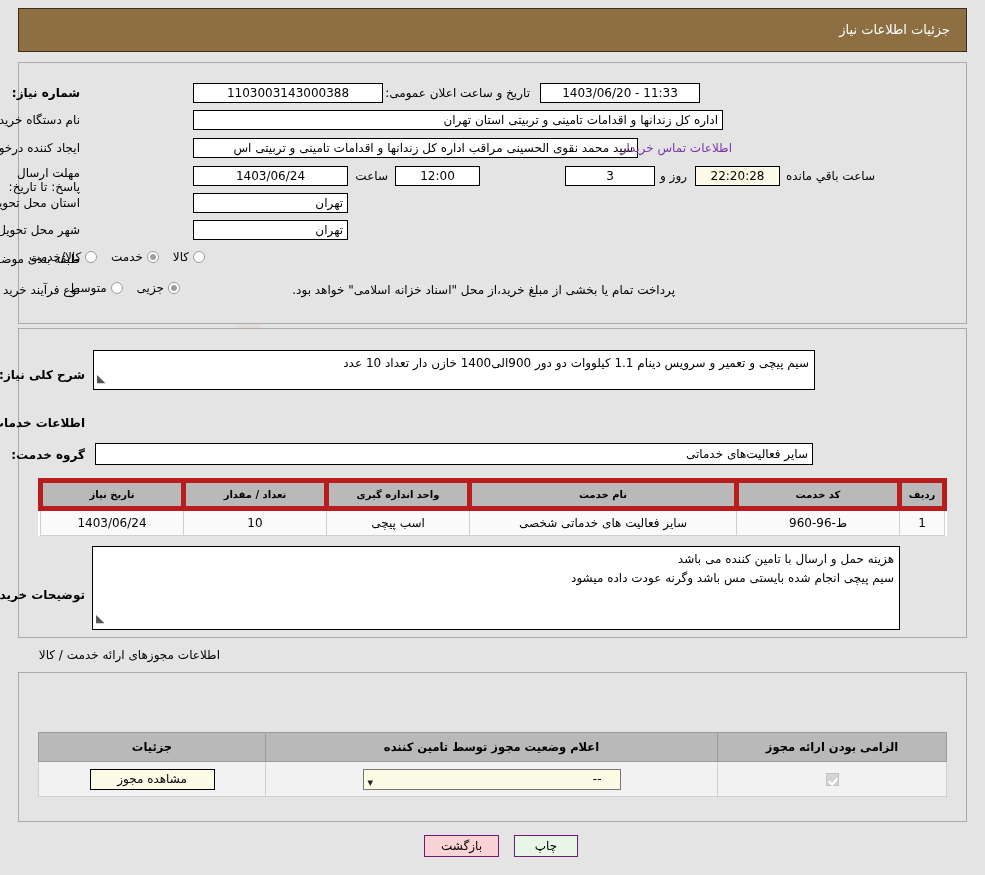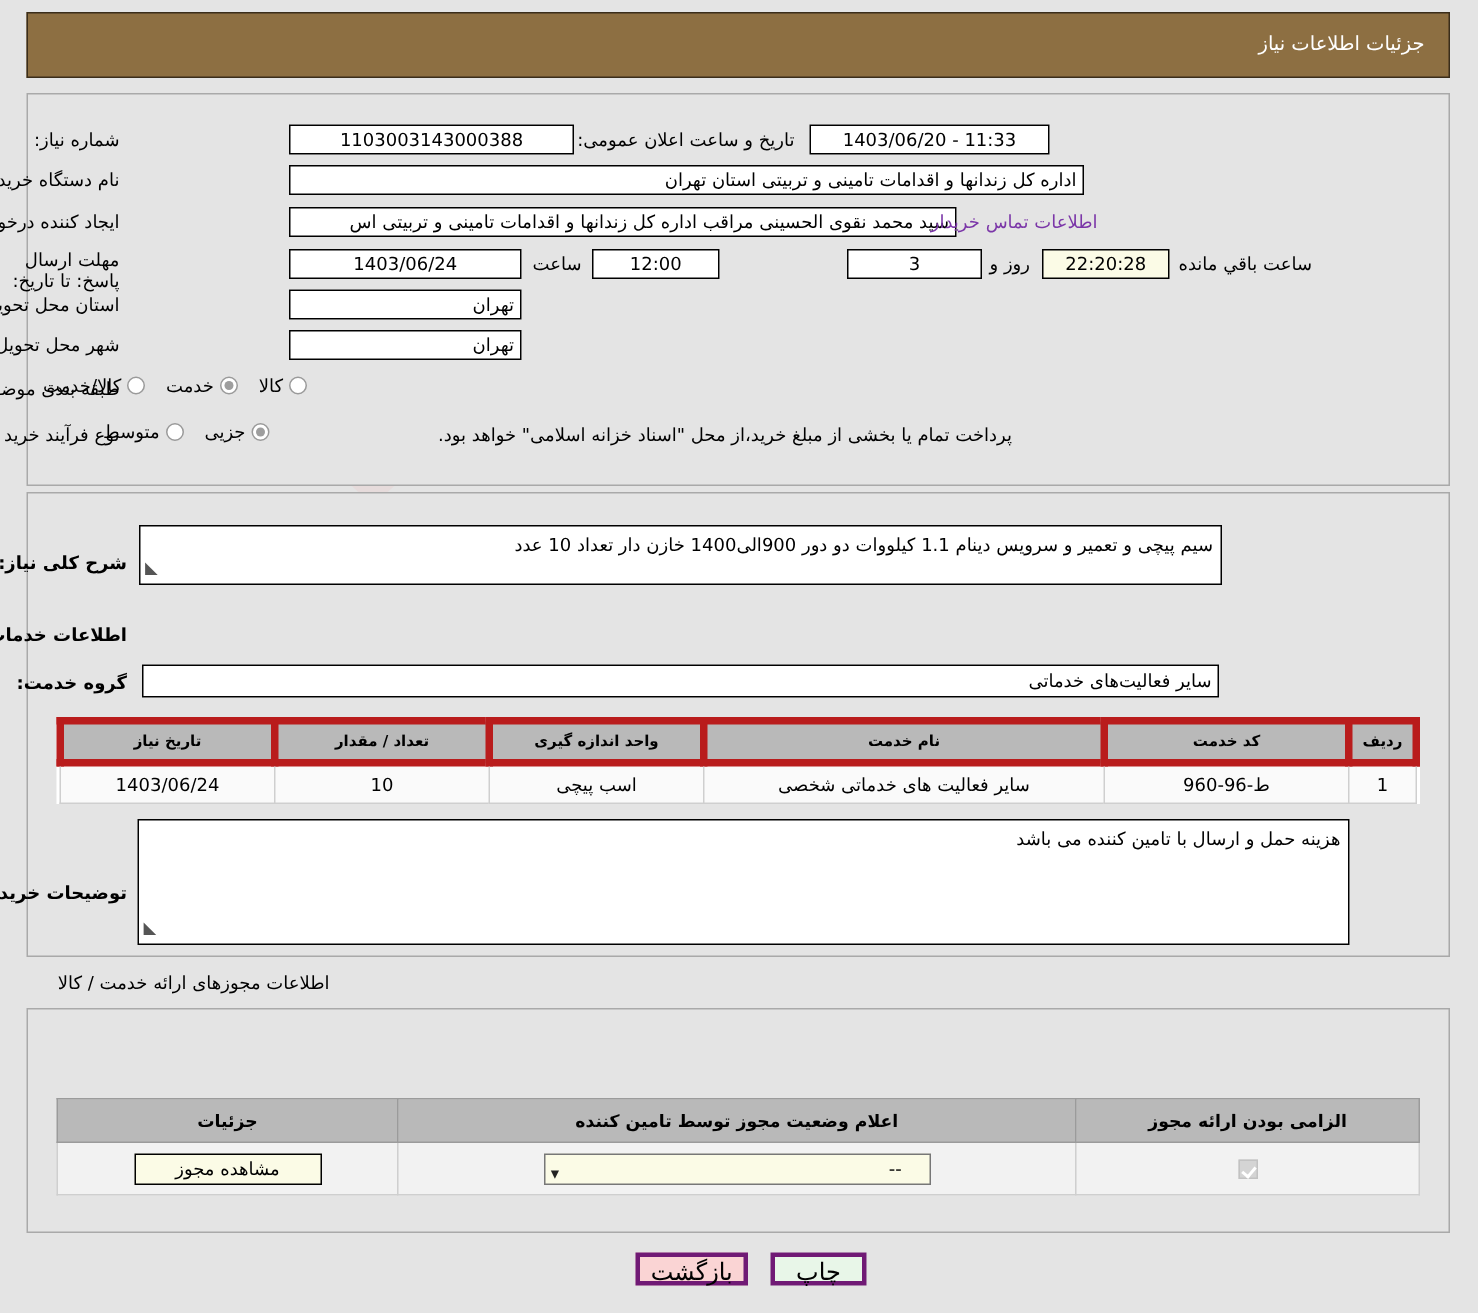--- a/index.html
+++ b/index.html
@@ -267,23 +267,23 @@
     font-size: 12px;
     color: #000;
     cursor: pointer;
   }
 
   
   .fbtn {
     position: absolute;
     height: 22px;
     line-height: 20px;
-    border: 3px solid #701a75;
-    box-sizing: border-box;
-    font-size: 16px;
+    border: 1px solid #701a75;
+    box-sizing: border-box;
+    font-size: 12px;
     text-align: center;
     cursor: pointer;
     z-index: 5;
     color: #000;
   }
   #btn-print  { left: 514px; top: 835px; width: 64px; background: #e8f6e8; }
   #btn-back   { left: 424px; top: 835px; width: 75px; background: #fad4d4; }
 
   .sec-title {
     position: absolute;
@@ -300,21 +300,21 @@
   <div class="wm-shield"></div>
   <div class="wm-text">AnaTender.net</div>
 </div>
 
 <div class="titlebar">
   <div class="tb-text">جزئیات اطلاعات نیاز</div>
 </div>
 
 <div class="panel" id="panel-top"></div>
 
-<div class="lbl" style="right:905px; top:86px;">شماره نیاز:</div>
+<div class="lbl" style="right:905px; top:86px;font-weight:bold;">شماره نیاز:</div>
 <div class="fld" style="right:602px; top:83px; width:190px;">1103003143000388</div>
 
 <div class="lbl" style="right:455px; top:86px;">تاریخ و ساعت اعلان عمومی:</div>
 <div class="fld" style="right:285px; top:83px; width:160px;">11:33 - 1403/06/20</div>
 
 <div class="lbl" style="right:905px; top:113px;">نام دستگاه خریدار:</div>
 <div class="fld rt" style="right:262px; top:110px; width:530px;">اداره کل زندانها و اقدامات تامینی و تربیتی استان تهران</div>
 
 <div class="lbl" style="right:905px; top:141px;">ایجاد کننده درخواست:</div>
 <div class="fld rt" style="right:347px; top:138px; width:445px;">سید محمد نقوی الحسینی مراقب  اداره کل زندانها و اقدامات تامینی و تربیتی اس</div>
@@ -381,20 +381,21 @@
       <td>اسب پیچی</td>
       <td>10</td>
       <td>1403/06/24</td>
     </tr>
   </tbody>
 </table>
 
 <div class="lbl bold" style="right:900px; top:588px;">توضیحات خریدار:</div>
 <div class="tarea" style="right:85px; top:546px; width:808px; height:84px;">
   <div>هزینه حمل و ارسال با تامین کننده می باشد</div>
+  <div>سیم پیچی انجام شده بایستی مس باشد وگرنه عودت داده میشود</div>
   <span class="resz">◢</span>
 </div>
 
 <div class="lbl" style="right:765px; top:648px;">اطلاعات مجوزهای ارائه خدمت / کالا</div>
 <div class="panel" id="panel-permit"></div>
 
 <table class="permit">
   <thead>
     <tr>
       <th style="width:220px;">الزامی بودن ارائه مجوز</th>

